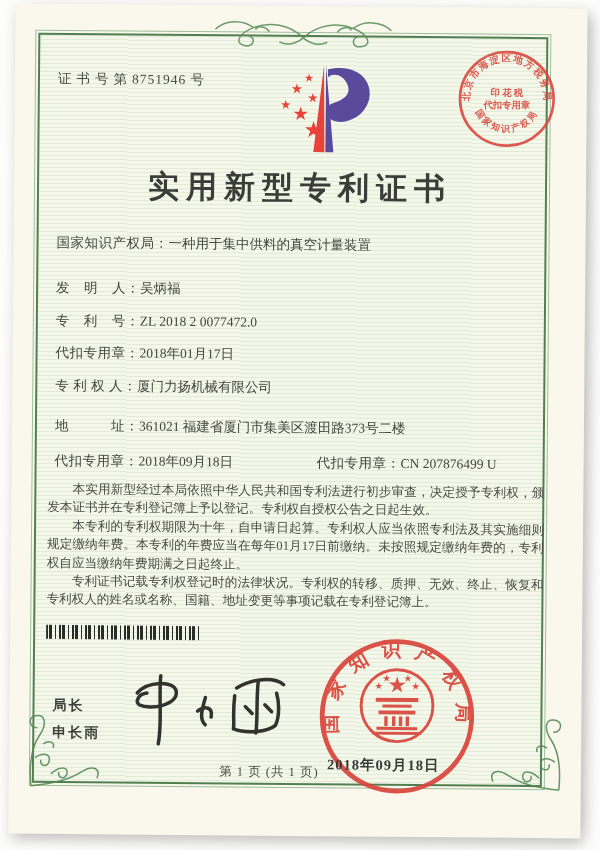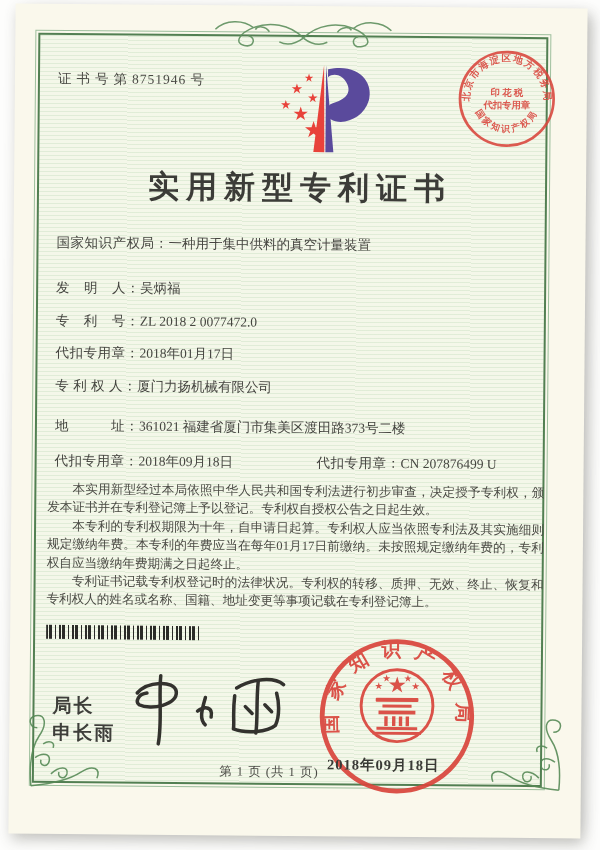--- a/index.html
+++ b/index.html
@@ -44,21 +44,21 @@
   .grant-no{position:absolute;left:262px;top:0;}
   .paras{
     position:absolute;left:36px;top:476px;width:497px;
     font-size:12.6px;line-height:18.4px;color:#4a4a44;text-align:justify;
   }
   .paras p{margin:0;text-indent:2em;}
   .barcode{
     position:absolute;left:36px;top:621px;width:155px;height:14px;
     background:repeating-linear-gradient(90deg,#2b2b28 0 2px,transparent 2px 3px,#2b2b28 3px 6px,transparent 6px 9px,#2b2b28 9px 10px,transparent 10px 13px);
   }
-  .director{position:absolute;left:43px;top:688px;font-size:19px;color:#3e3e3a;line-height:27px;font-weight:600;letter-spacing:2px;}
+  .director{position:absolute;left:43px;top:688px;font-size:14px;color:#3e3e3a;line-height:27px;font-weight:600;letter-spacing:2px;}
   .signature{position:absolute;left:112px;top:656px;width:195px;height:95px;}
   .office-seal{position:absolute;left:305px;top:627px;width:165px;height:165px;opacity:.92;}
   .seal-date{position:absolute;left:318px;top:749px;font-size:14.5px;color:#3a3a36;letter-spacing:1px;font-weight:600;}
   .footer{
     position:absolute;left:110px;top:758px;width:300px;text-align:center;
     font-size:12.5px;color:#4a4a45;letter-spacing:1px;
   }
 </style>
 </head>
 <body>

